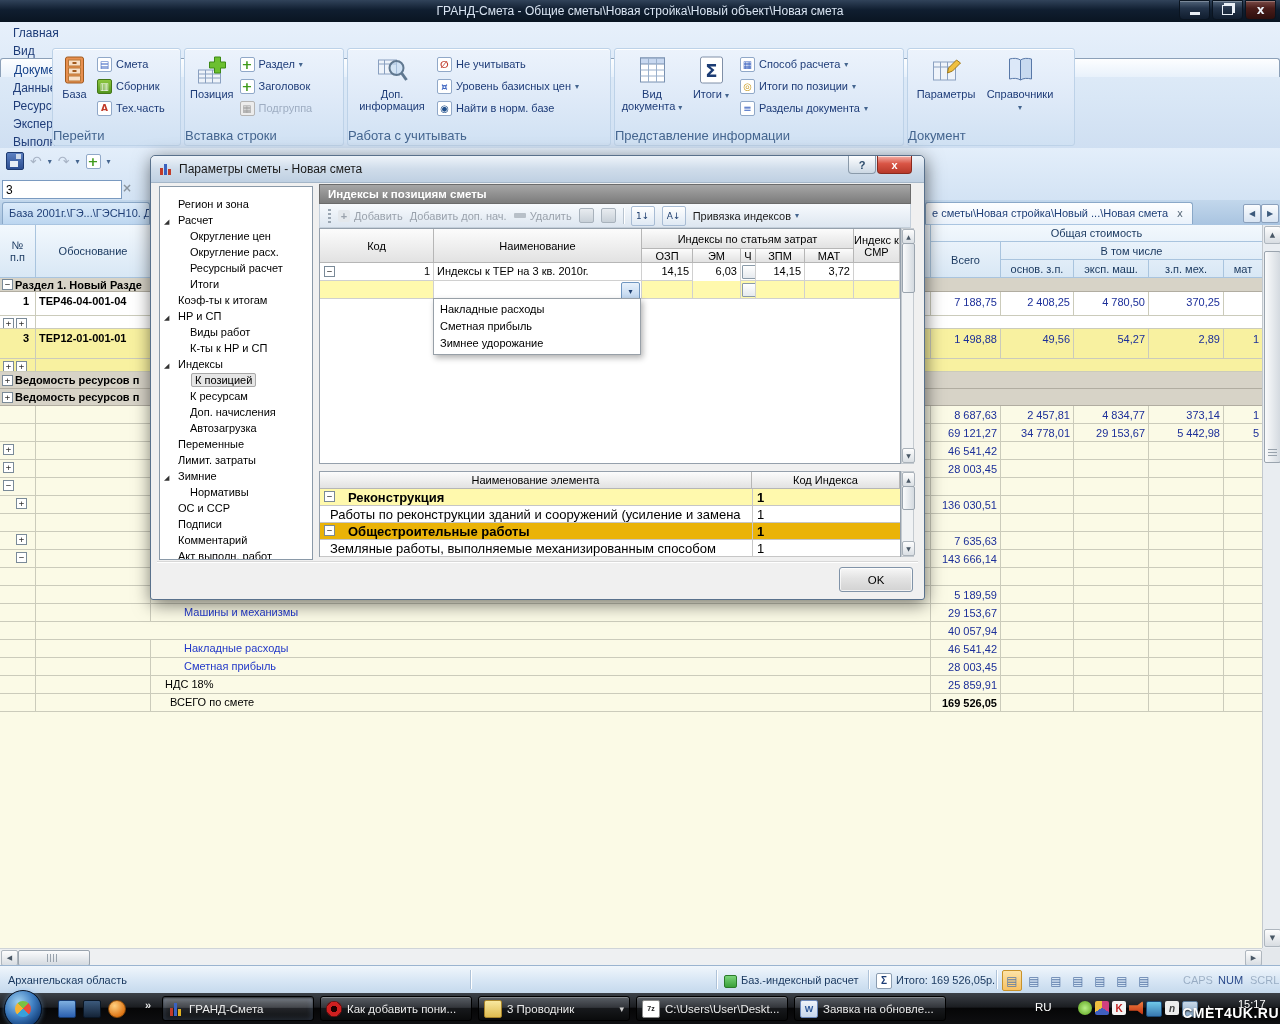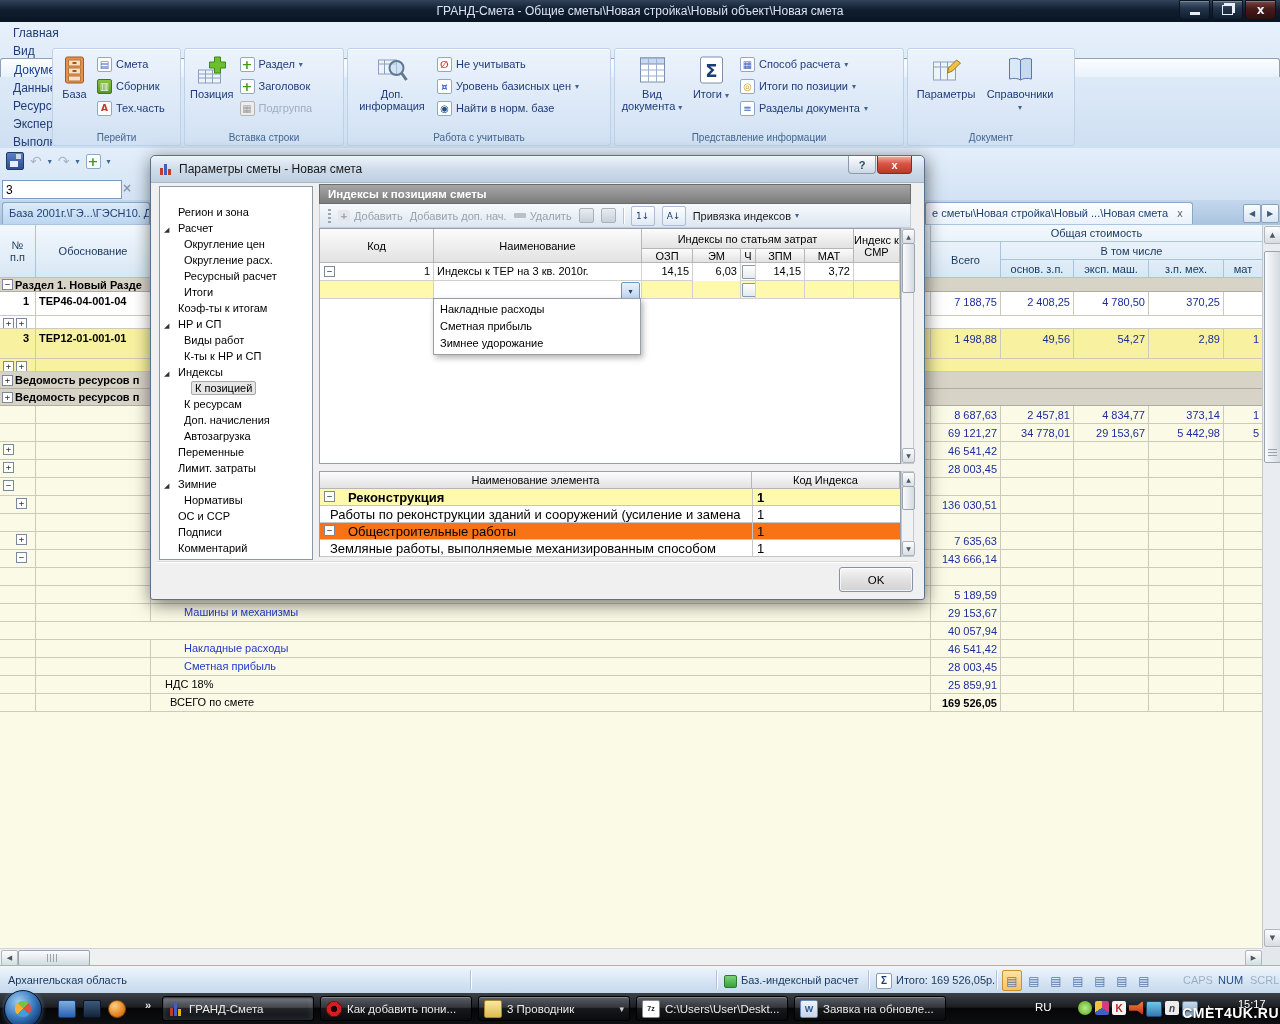--- a/index.html
+++ b/index.html
@@ -15,21 +15,21 @@
 .w-min{width:10px;height:3px;background:#e9eff6;margin-top:7px}
 .w-res{width:9px;height:8px;border:1px solid #e9eff6;box-shadow:2px -2px 0 -0px #e9eff6}
 .w-x{font-size:12px;font-weight:bold;font-family:"DejaVu Sans",sans-serif}
 
 .ribbon{position:absolute;left:0;top:22px;width:1280px;height:126px;background:linear-gradient(#e7f0fb,#d9e7f6 60%,#cfdff2);border-bottom:1px solid #aac2dc}
 .rtab{padding:4px 13px 0 13px;font-size:12px;color:#1e3c78;border-radius:3px 3px 0 0;cursor:default;white-space:nowrap}
 .rtab.on{background:linear-gradient(#fdfeff,#e8f1fb);border:1px solid #8ca0b8;border-bottom:none;color:#15428b}
 #rbody{position:absolute;left:3px;top:26px;height:98px;display:flex;gap:3px}
 .rgroup{position:relative;border:1px solid #bdd2e8;border-radius:3px;background:linear-gradient(#ecf3fc,#dfeaf8 50%,#d0e1f3);box-shadow:inset 0 1px 0 #fff}
 .gbody{display:flex;height:80px;padding:2px 3px 0 3px;box-sizing:border-box}
-.glabel{position:absolute;left:0;right:0;bottom:2px;text-align:center;font-size:10px;color:#44658f;white-space:nowrap}
+.glabel{position:absolute;left:0;right:0;bottom:2px;text-align:left;font-size:13px;color:#44658f;white-space:nowrap}
 .lbtn{display:flex;flex-direction:column;align-items:center;gap:2px;padding:3px 2px 0 2px;border-radius:3px;color:#1e3c78;text-align:center;font-size:11px;line-height:12px;cursor:default}
 .big-ic{width:33px;height:32px;flex:none}
 .scol{display:flex;flex-direction:column;padding-top:2px}
 .sbtn{height:22px;display:flex;align-items:center;gap:4px;padding:0 4px;font-size:11px;color:#1e3c78;white-space:nowrap;border-radius:2px}
 .sbtn.dis{color:#9eadc2}
 .dd{font-size:8px;color:#44658f;font-family:"DejaVu Sans",sans-serif}
 .si{width:15px;height:15px;border-radius:2px;display:inline-flex;align-items:center;justify-content:center;flex:none;font-family:"DejaVu Sans",sans-serif;font-size:10px;box-sizing:border-box}
 .si-smeta{background:#fff;border:1px solid #90a8c8}.si-smeta::after{content:"▤";color:#3a62c0}
 .si-sbornik{background:linear-gradient(#8cc63e,#55981f);border:1px solid #447718}.si-sbornik::after{content:"▥";color:#fff}
 .si-tech{background:#fff;border:1px solid #90a8c8}.si-tech::after{content:"A";color:#c03a2a;font-weight:bold;font-size:9px}
@@ -149,26 +149,26 @@
 .watermark{position:absolute;right:1px;bottom:3px;color:#fff;font-size:14px;font-weight:bold;letter-spacing:.5px;text-shadow:0 1px 2px #000;z-index:99}
 
 .dlg{position:absolute;left:150px;top:155px;width:775px;height:445px;background:#f0f0f0;border:1px solid #59718c;border-radius:5px 5px 3px 3px;box-shadow:1px 4px 18px rgba(0,0,0,.55);z-index:20;box-sizing:border-box}
 .dlg-tb{position:absolute;left:0;top:0;right:0;height:26px;background:linear-gradient(#eef4fa,#cfdcea 50%,#bfd0e2);border-bottom:1px solid #a4b6c8;border-radius:5px 5px 0 0}
 .dlg-ic{position:absolute;left:8px;top:6px;width:14px;height:14px;background-image:linear-gradient(#c23b2a,#c23b2a),linear-gradient(#3a62c0,#3a62c0),linear-gradient(#c23b2a,#c23b2a);background-position:1px 6px,5px 2px,9px 7px;background-size:3px 7px,3px 11px,3px 6px;background-repeat:no-repeat}
 .dlg-title{position:absolute;left:28px;top:6px;font-size:12px;color:#1a1a1a;white-space:nowrap}
 .dbtn{position:absolute;top:0;height:17px;border:1px solid #8a9aaa;border-top:none;border-radius:0 0 4px 4px;display:flex;align-items:center;justify-content:center;font-size:11px;font-weight:bold;box-shadow:inset 0 1px 0 rgba(255,255,255,.6)}
 .dbtn.help{right:48px;width:26px;background:linear-gradient(#fdfeff,#ccd8e4);color:#2a4a6a}
 .dbtn.close{right:12px;width:33px;background:linear-gradient(#f4b0a8,#d95545 45%,#b8392a);color:#fff;border-color:#8a2a1e}
 
-.treebox{position:absolute;left:8px;top:30px;width:154px;height:374px;background:#fff;border:1px solid #8a99a8;overflow:hidden;box-sizing:border-box;padding-top:17px}
+.treebox{position:absolute;left:8px;top:30px;width:154px;height:374px;background:#fff;border:1px solid #8a99a8;overflow:hidden;box-sizing:border-box;padding-top:9px}
 .ti{height:16px;line-height:16px;position:relative;white-space:nowrap;font-size:11px;cursor:default}
 .tw{position:absolute;left:4px;top:0}
 .tw::after{content:"◢";font-size:7px;color:#333;font-family:"DejaVu Sans",sans-serif}
 .tl{margin-left:18px}
-.tl.lv1{margin-left:24px}
+.tl.lv1{margin-left:30px}
 .ti.sel .tl{background:#e6e6e6;border:1px solid #a8a8a8;border-radius:2px;padding:0 3px;margin-left:31px}
 
 .phead{position:absolute;left:168px;top:28px;width:592px;height:20px;background:linear-gradient(#a6a6a6,#7c7c7c);border:1px solid #6b6b6b;box-sizing:border-box;color:#fff;font-weight:bold;font-size:11.5px;padding:3px 0 0 8px}
 .dtb{position:absolute;left:168px;top:48px;width:592px;height:24px;background:linear-gradient(#f7fafd,#dde6f0);border:1px solid #c4cfda;border-top:none;box-sizing:border-box;display:flex;align-items:center;gap:7px;padding-left:8px}
 .grip{width:3px;height:14px;background:repeating-linear-gradient(#9aa6b2 0 2px,transparent 2px 4px)}
 .tbi{display:flex;align-items:center;gap:4px;font-size:11px}
 .tbi.dis{color:#9aa2ac}
 .tbi.bind{color:#1a1a1a}
 .ti-plus{width:12px;height:12px;border-radius:2px;background:#e4e8ec;display:inline-flex;align-items:center;justify-content:center;color:#9aa2ac;font-weight:bold}
 .ti-plus::after{content:"+"}
@@ -193,21 +193,21 @@
 .dvsb{position:absolute;width:13px;background:#f0f2f4;border:1px solid #c4cad0;box-sizing:border-box}
 .dvsb .ar{position:absolute;left:0;width:11px;height:13px;background:linear-gradient(#fdfdfd,#dadfe4);border:1px solid #aab2ba;border-radius:2px;color:#4a5866;font-size:6px;display:flex;align-items:center;justify-content:center;font-family:"DejaVu Sans",sans-serif}
 .dvsb .th{position:absolute;left:0;width:11px;background:linear-gradient(90deg,#fafbfc,#d4dae0);border:1px solid #9aa4ae;border-radius:2px}
 
 .etbl{position:absolute;left:168px;top:315px;width:582px;height:86px;background:#fff;border:1px solid #95a0ac;box-sizing:border-box}
 .erow{position:relative;height:17px;border-bottom:1px solid #c6c6c6;box-sizing:border-box;font-size:13px}
 .ecell{position:absolute;top:0;bottom:0;overflow:hidden;white-space:nowrap;padding-top:1px;box-sizing:border-box}
 .en{left:0;width:432px;padding-left:10px}
 .ec{left:432px;width:148px;border-left:1px solid #c6c6c6;padding-left:4px}
 .erow.group-yellow{background:#fff9ad;font-weight:bold}
-.erow.group-green{background:#f97316;font-weight:normal}
+.erow.group-green{background:#eab308;font-weight:bold}
 .erow.group-yellow .en,.erow.group-green .en{padding-left:28px}
 .erow .xb{left:4px;top:2px}
 .okbtn{position:absolute;left:688px;top:411px;width:72px;height:23px;background:linear-gradient(#f7f7f7,#e3e3e3 45%,#d2d2d2);border:1px solid #8093a8;border-radius:3px;display:flex;align-items:center;justify-content:center;font-size:11.5px;box-shadow:inset 0 0 0 1px rgba(255,255,255,.7)}
 .dfootline{position:absolute;left:6px;right:6px;top:405px;height:1px;background:#d8d8d8;box-shadow:0 1px 0 #fff}
 </style>
 </head>
 <body>
 
 <div id="screen">
 

